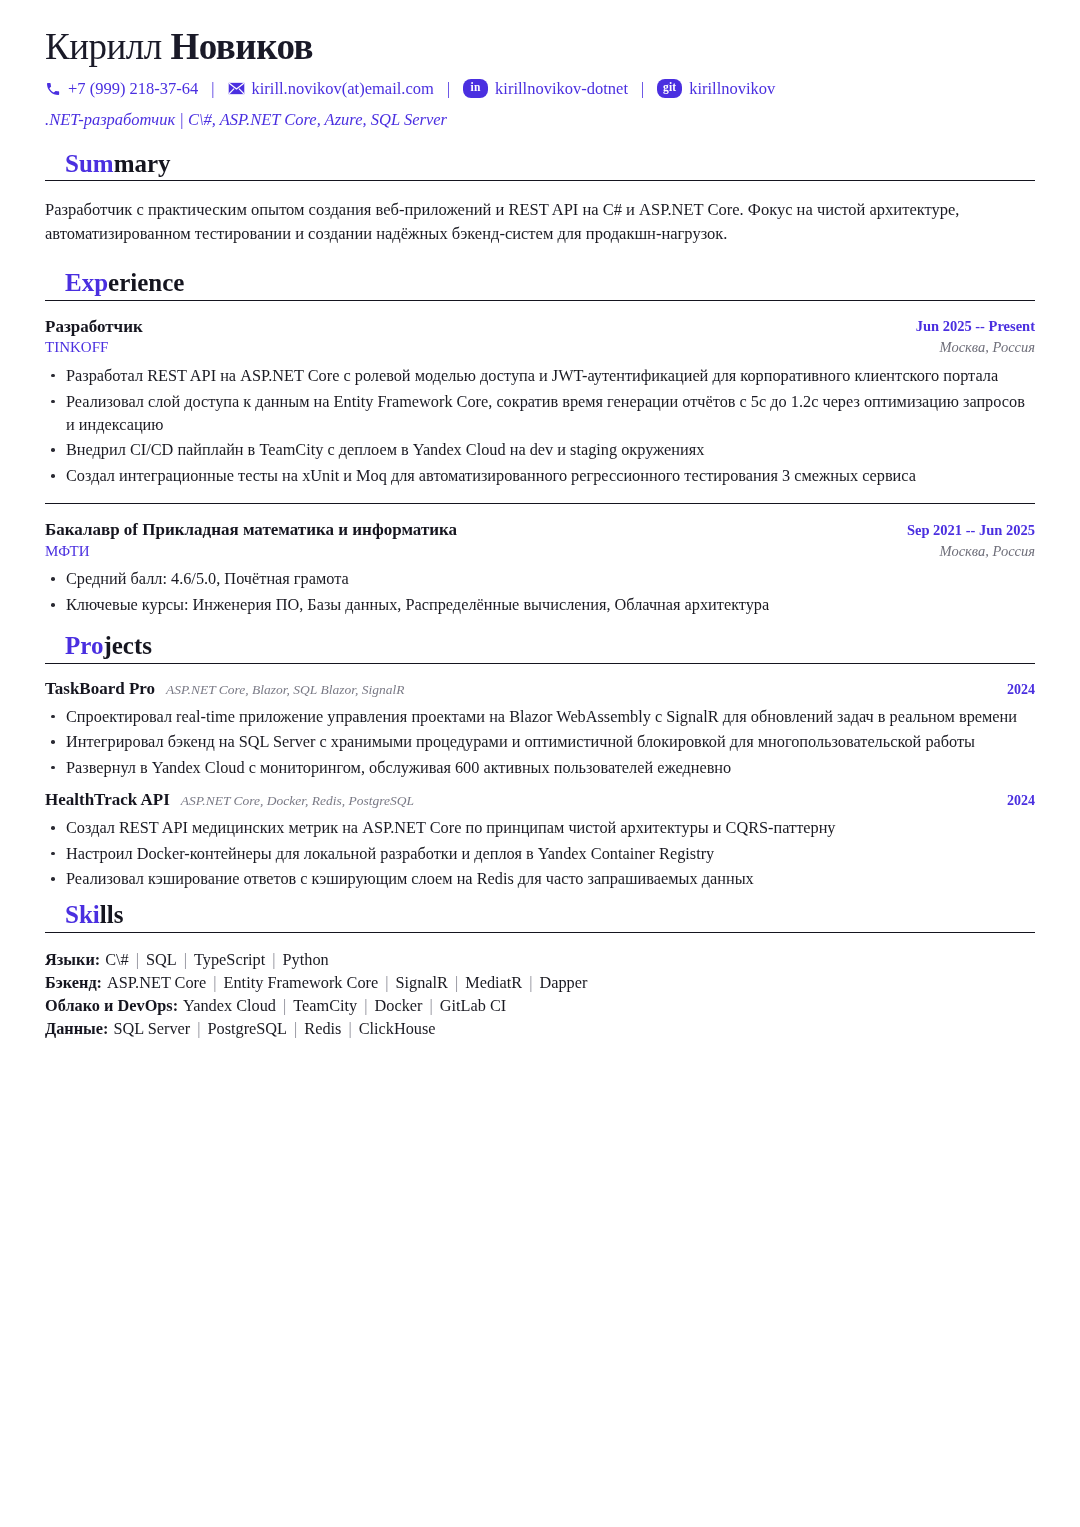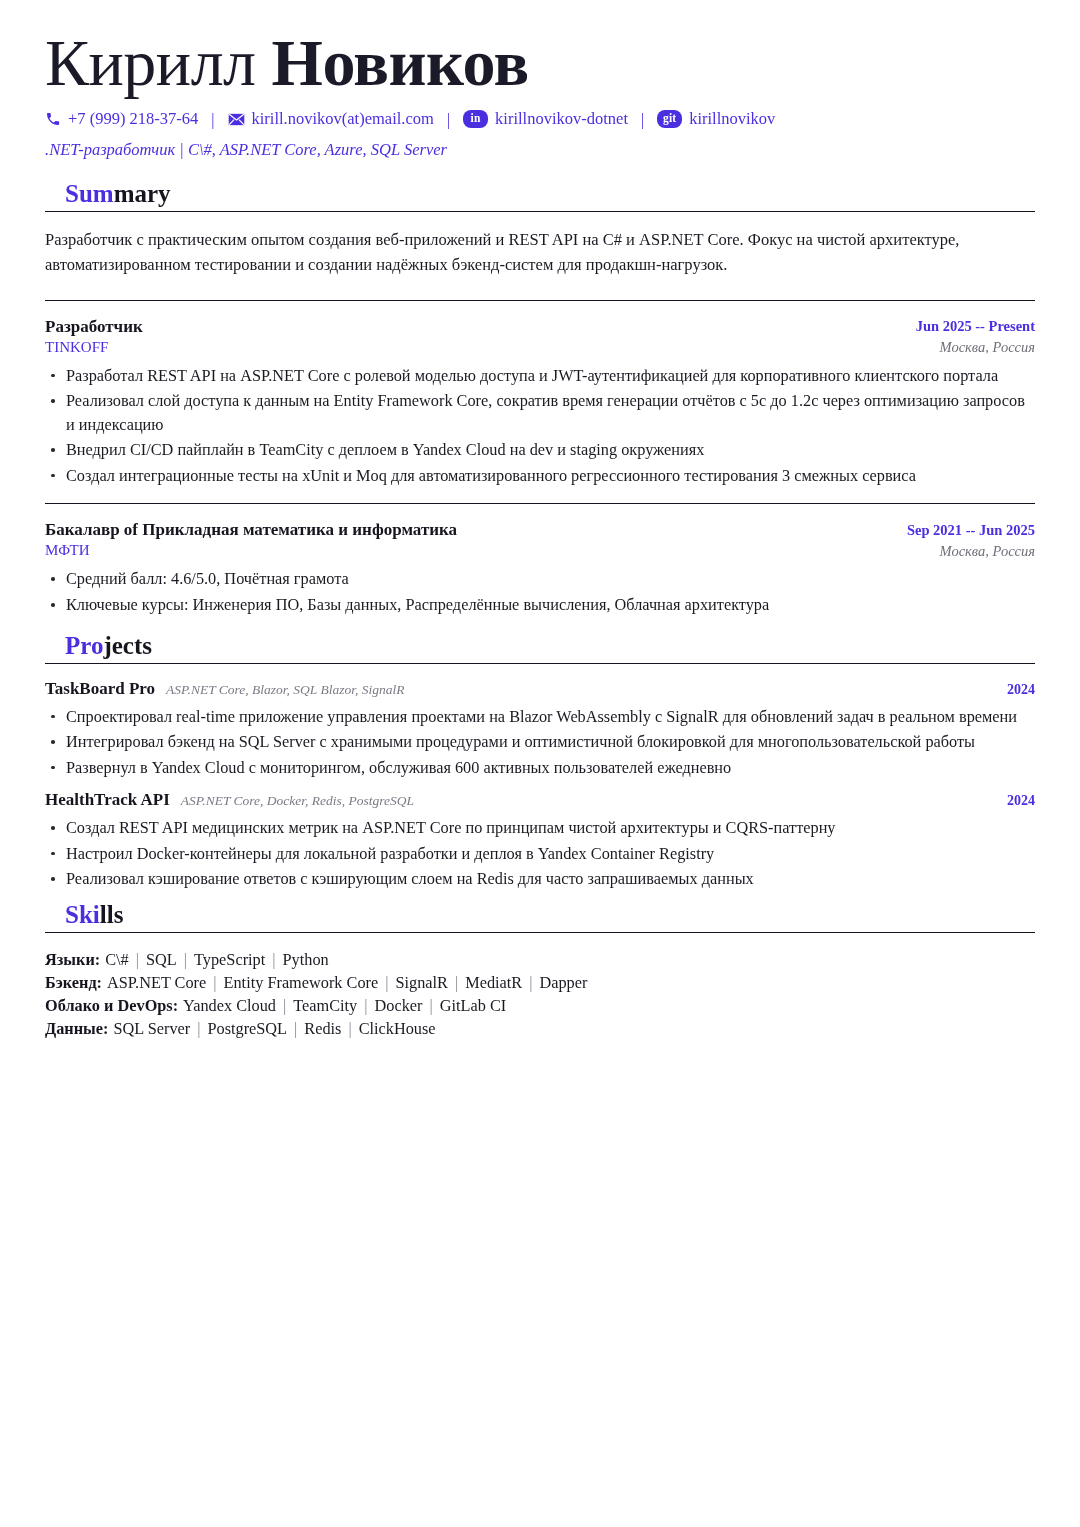--- a/index.html
+++ b/index.html
@@ -17,21 +17,21 @@
   .page {
     width: 1080px;
     height: 1527px;
     box-sizing: border-box;
     padding: 28px 45px 0 45px;
     position: relative;
   }
 
   
   .name {
-    font-size: 66px;
+    font-size: 37px;
     line-height: 1.05;
     letter-spacing: -0.5px;
     margin: 0 0 12px 0;
     color: #1a1a28;
     font-weight: 400;
   }
   .name .last { font-weight: 700; }
 
   .contacts {
     font-size: 16.5px;
@@ -262,20 +262,23 @@
 
   <div class="section">
     <h2 class="section-title">
       <span class="accent">Sum</span><span>mary</span>
     </h2>
     <div class="rule"></div>
     <p class="summary-text">Разработчик с практическим опытом создания веб-приложений и REST API на C# и ASP.NET Core. Фокус на чистой архитектуре, автоматизированном тестировании и создании надёжных бэкенд-систем для продакшн-нагрузок.</p>
   </div>
 
   <div class="section">
+    <h2 class="section-title">
+      <span class="accent">Exp</span><span>erience</span>
+    </h2>
     <div class="rule"></div>
 
     <div class="entry">
       <div class="entry-row">
         <span class="entry-title">Разработчик</span>
         <span class="entry-date">Jun 2025 -- Present</span>
       </div>
       <div class="entry-row">
         <span class="entry-org">TINKOFF</span>
         <span class="entry-loc">Москва, Россия</span>

